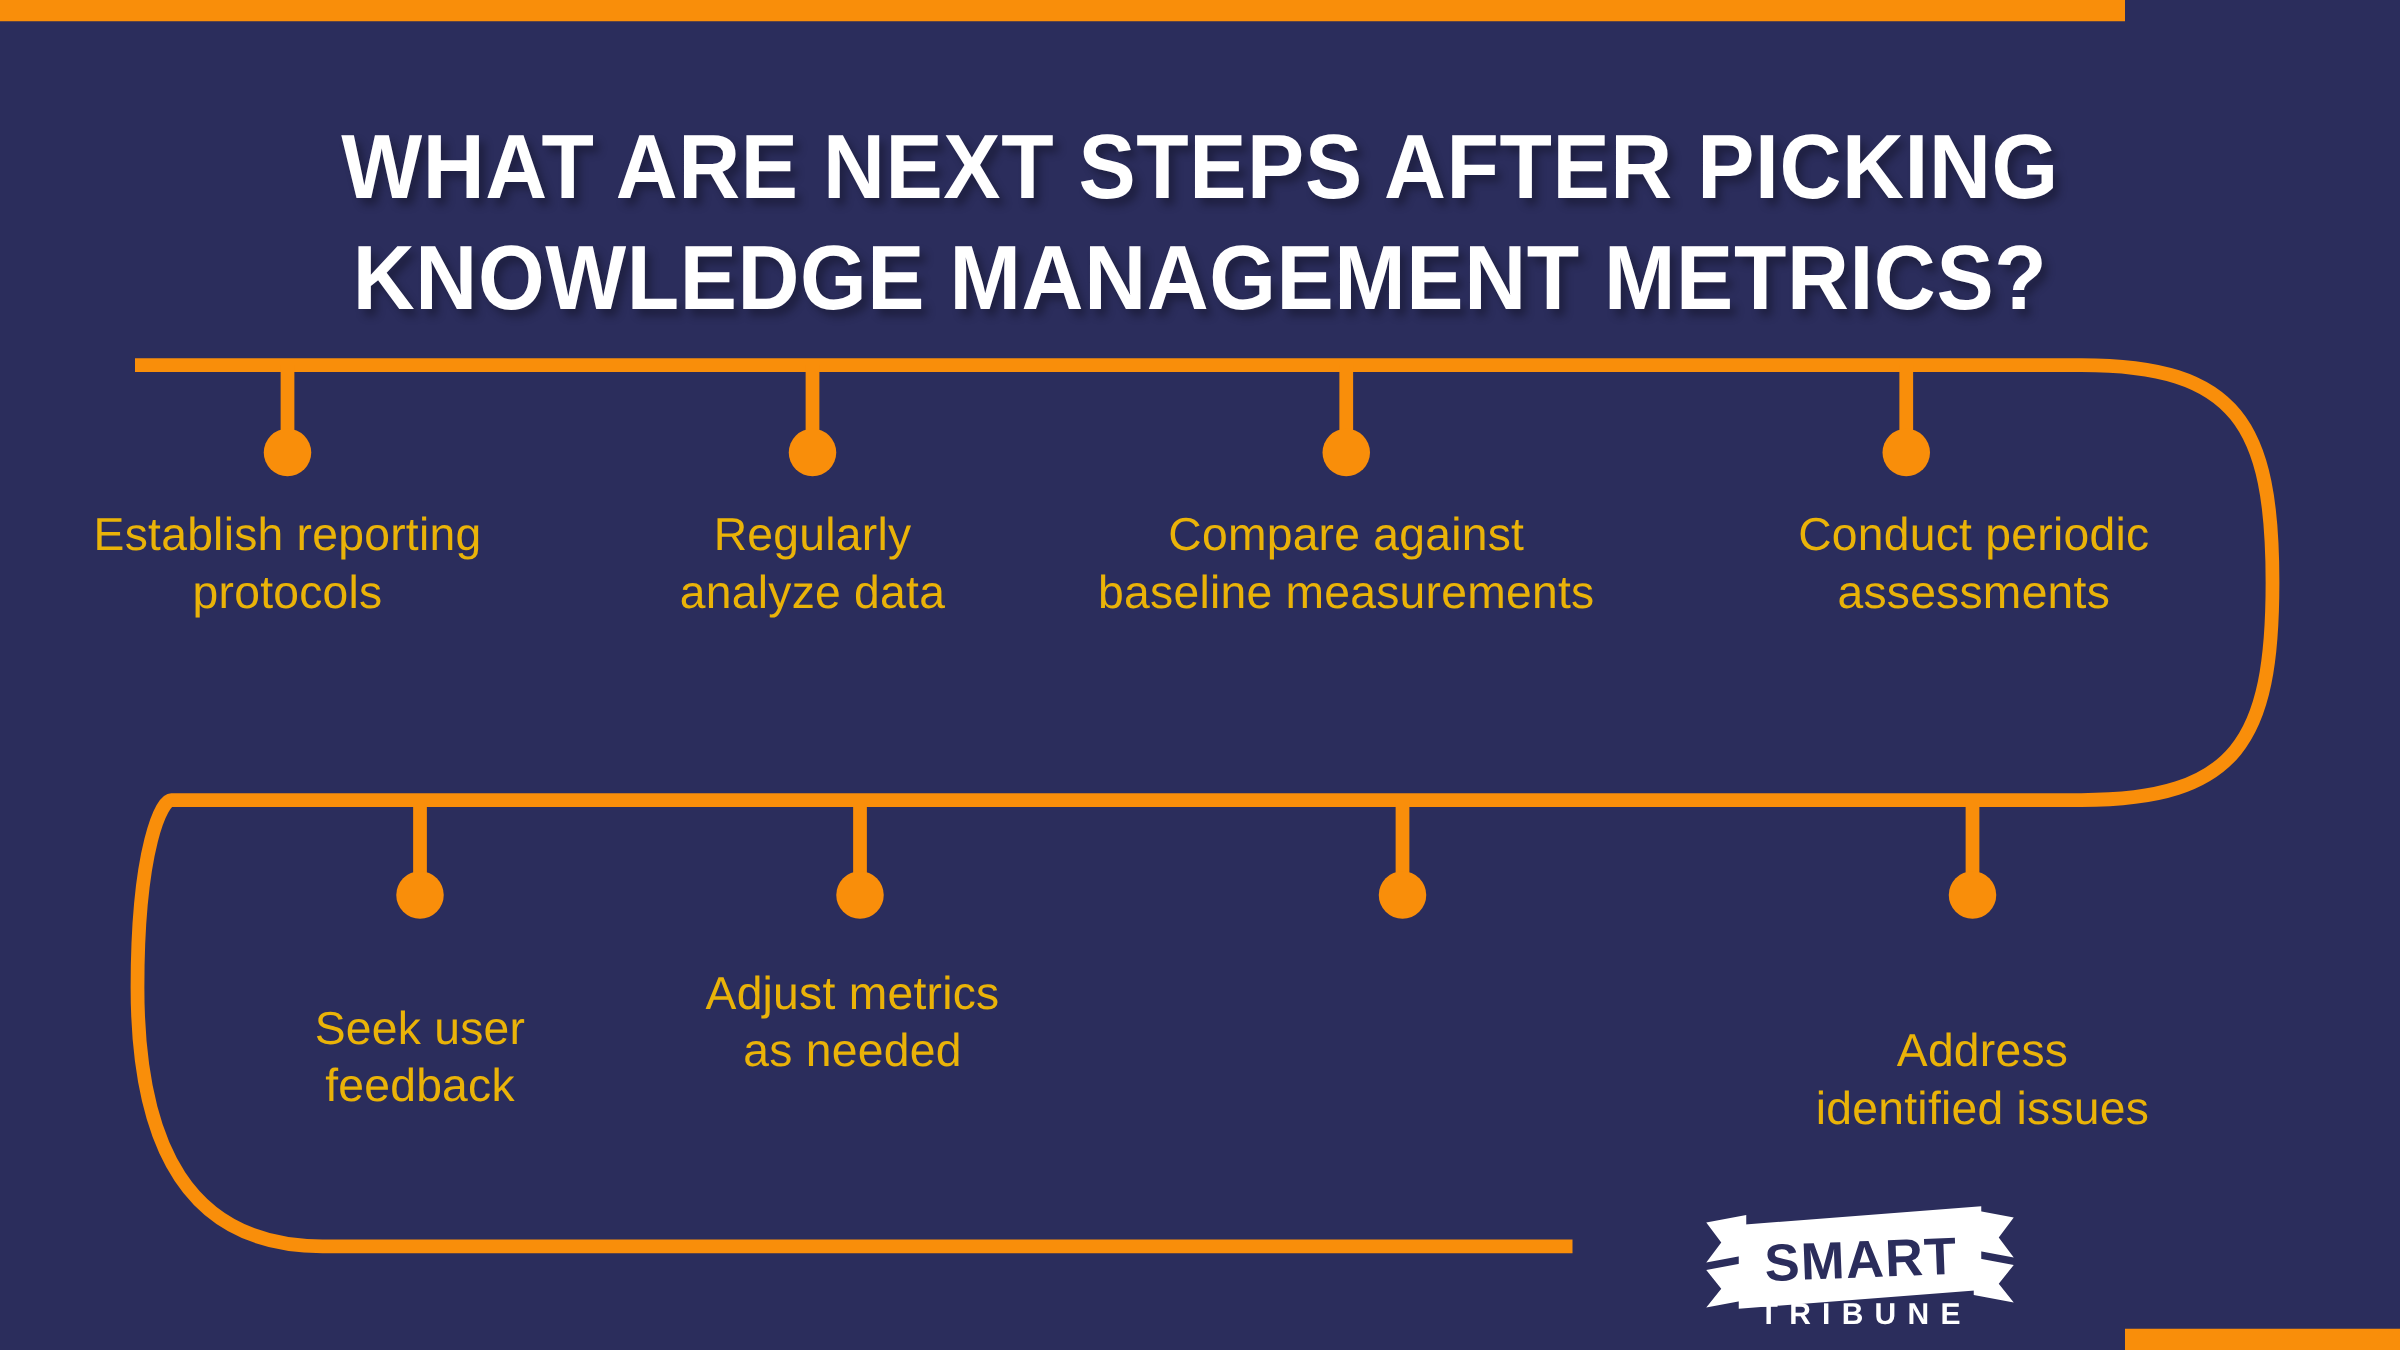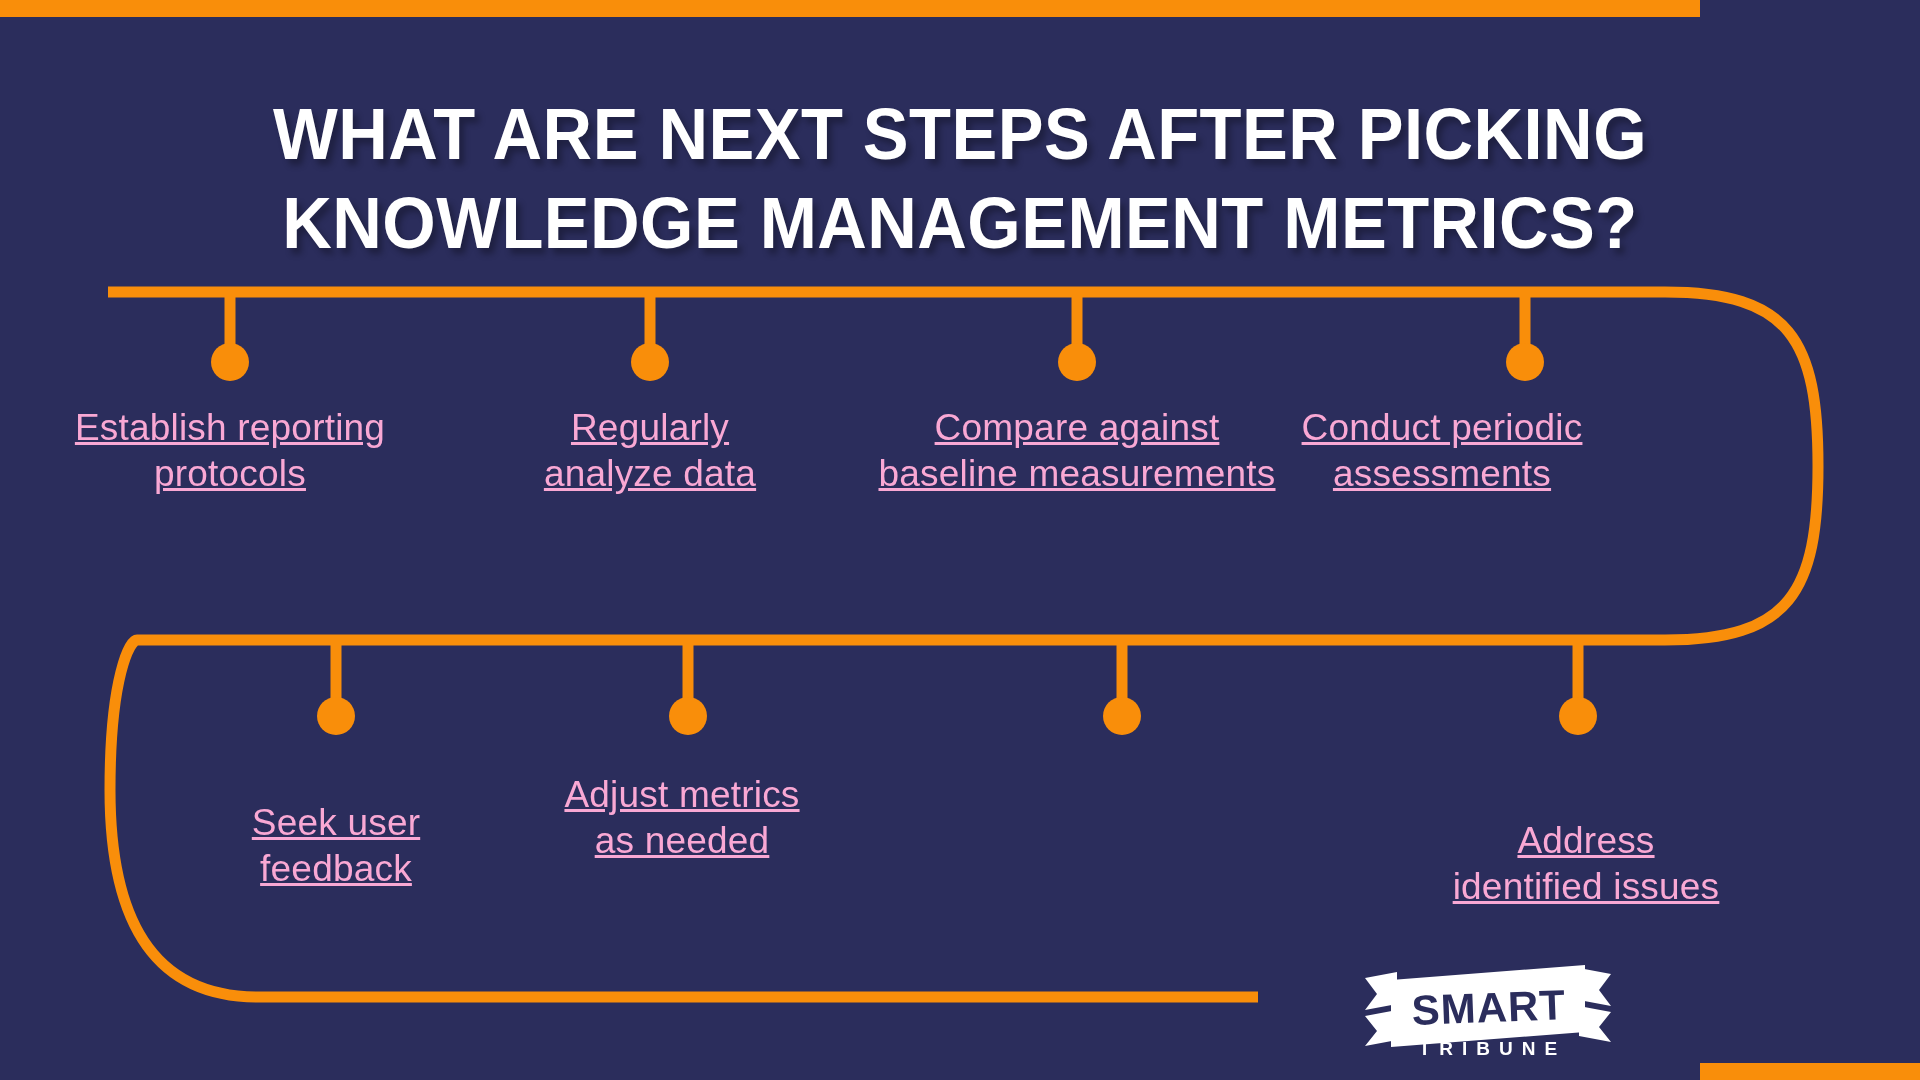--- a/index.html
+++ b/index.html
@@ -61,49 +61,48 @@
     left: 0;
     top: 0;
     width: 1920px;
     height: 1080px;
     pointer-events: none;
   }
 
   
   .node-label {
     position: absolute;
-    color: #f9a8d4;
+    color: #eab308;
     font-family: "Liberation Sans", sans-serif;
     font-weight: 400;
     font-size: 37px;
     line-height: 1.24;
     text-align: center;
     letter-spacing: 0.2px;
     white-space: pre-line;
     transform: translateX(-50%);
-    text-decoration: underline;
   }
 
   
   .logo {
     position: absolute;
     left: 1363px;
     top: 960px;
     width: 250px;
     height: 110px;
   }
   .logo-sub {
     position: absolute;
     left: 1363px;
     top: 1038px;
     width: 250px;
     text-align: center;
     color: #ffffff;
     font-family: "Liberation Sans", sans-serif;
-    font-size: 19px;
+    font-size: 24px;
     font-weight: 700;
     letter-spacing: 9px;
     text-indent: 9px;
   }
 </style>
 </head>
 <body>
 
 <div id="page">
 
@@ -158,21 +157,21 @@
       <circle cx="1578" cy="716" r="19" fill="#f98e0a"></circle>
     </g>
   </svg>
 
   <div class="node-label" style="left:230px;  top:405px; width:420px;">Establish reporting
 protocols</div>
   <div class="node-label" style="left:650px;  top:405px; width:360px;">Regularly
 analyze data</div>
   <div class="node-label" style="left:1077px; top:405px; width:500px;">Compare against
 baseline measurements</div>
-  <div class="node-label" style="left:1442px; top:405px; width:400px;">Conduct periodic
+  <div class="node-label" style="left:1579px; top:405px; width:400px;">Conduct periodic
 assessments</div>
 
   <div class="node-label" style="left:336px;  top:800px; width:330px;">Seek user
 feedback</div>
   <div class="node-label" style="left:682px;  top:772px; width:360px;">Adjust metrics
 as needed</div>
   <div class="node-label" style="left:1586px; top:772px; width:380px;margin-top:46px;">Address
 identified issues</div>
 
   <svg class="logo" viewBox="0 0 250 110">

